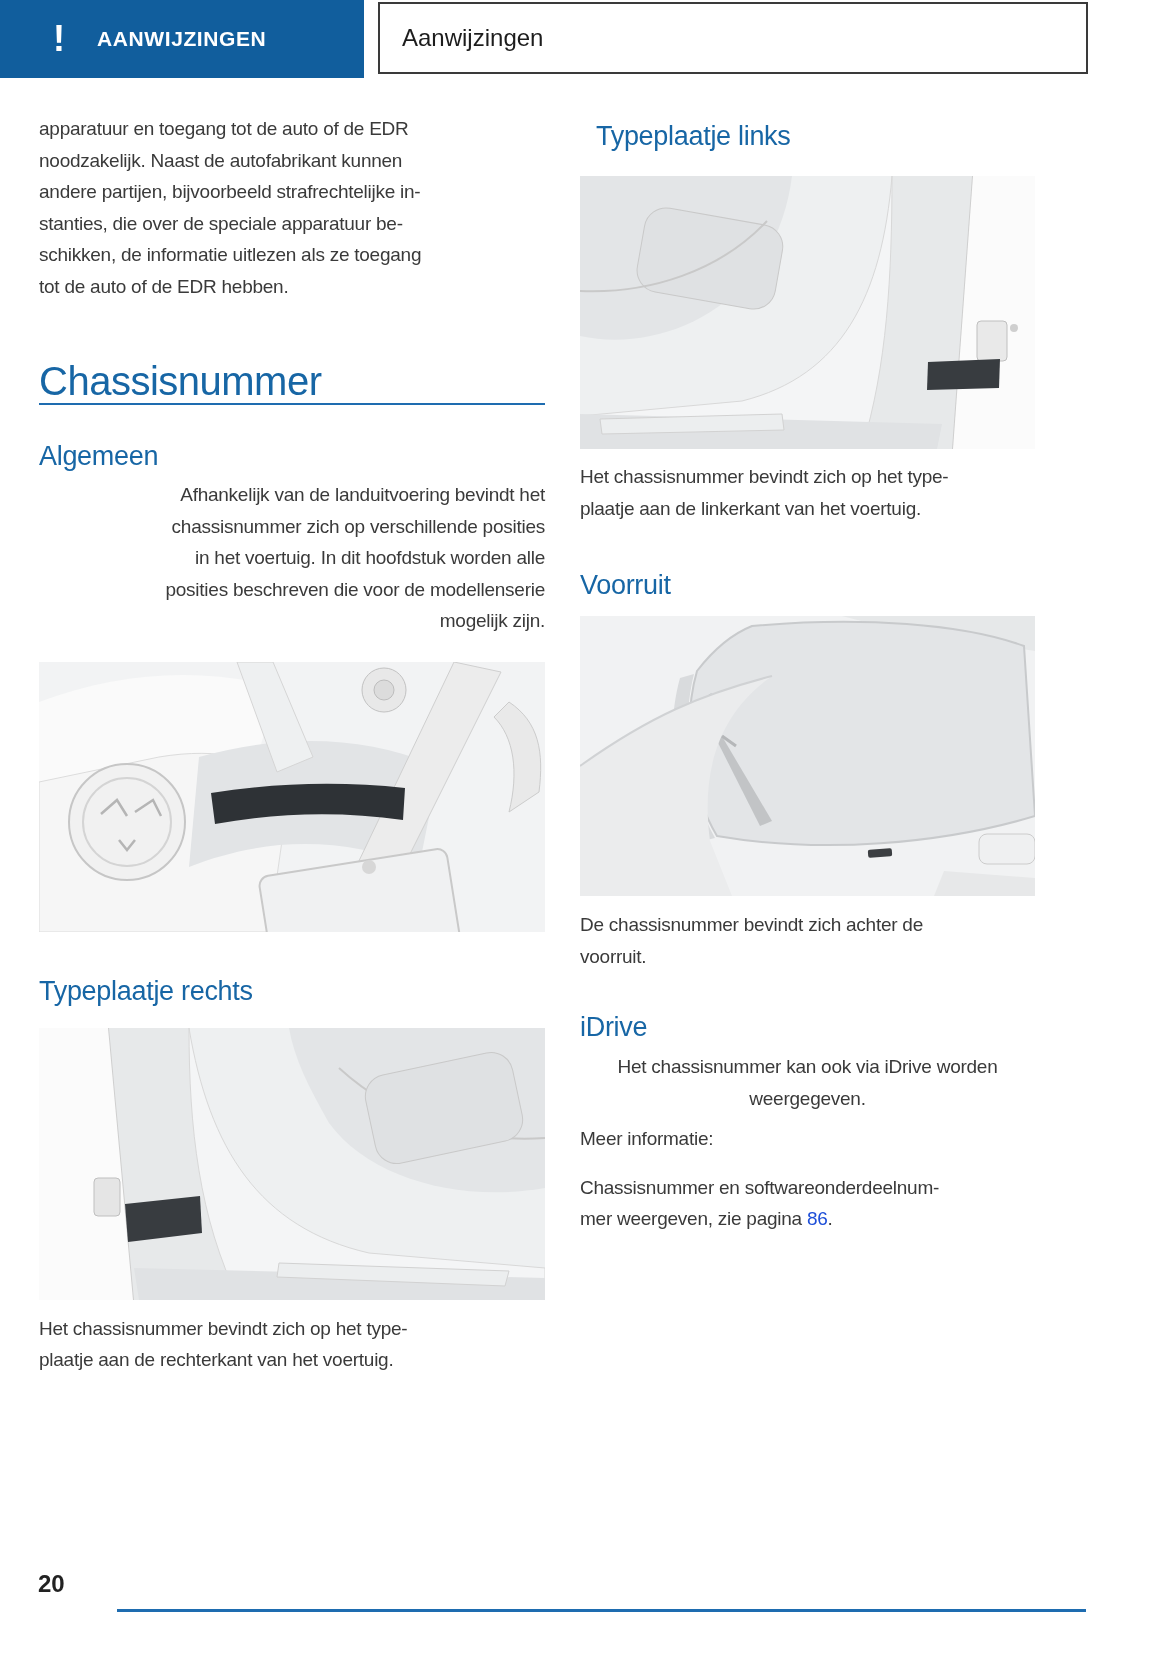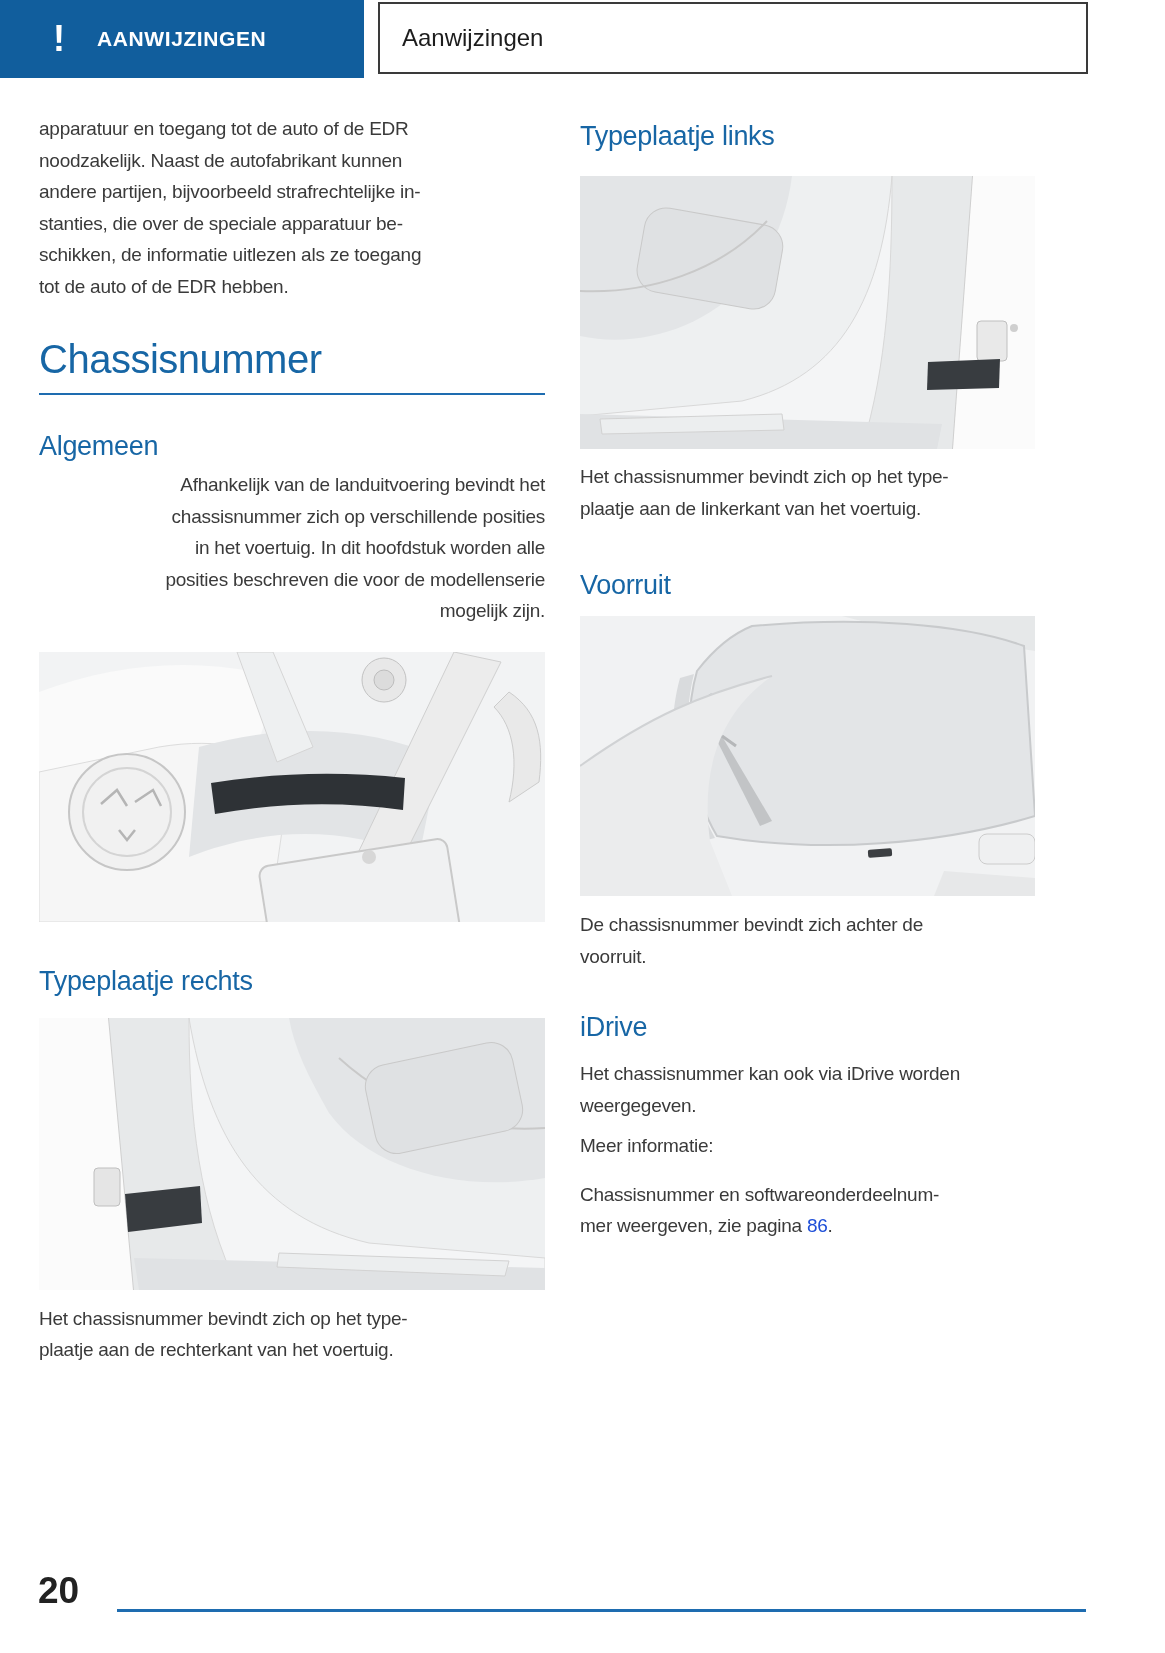--- a/index.html
+++ b/index.html
@@ -17,51 +17,51 @@
   .running-box span { margin-left:22px; font-size:24px; color:#1d1d1d; }
 
   
   .col-left  { position:absolute; left:39px;  top:0; width:506px; }
   .col-right { position:absolute; left:580px; top:0; width:455px; }
 
   .body { font-size:19px; line-height:31.5px; color:#3a3a3a; letter-spacing:-0.25px; }
   .lines { white-space:pre-line; }
 
   h1 { font-size:40px; line-height:44px; font-weight:400; color:#1766a5; letter-spacing:-0.5px;
-       padding-bottom:12px; border-bottom:2px solid #1e6cb0; margin-top:35px; }
+       border-bottom:2px solid #1e6cb0; margin-top:57px; }
   h2 { font-size:27px; line-height:30px; font-weight:400; color:#1766a5; letter-spacing:-0.3px; }
 
   .intro        { margin-top:113px; }
   .h-algemeen   { margin-top:36px; }
   .p-algemeen   { margin-top:8px;text-align:right; }
   .h-motor      { margin-top:24px; }
   .fig-engine   { margin-top:25px; }
   .cap-motor    { margin-top:14px; }
   .h-typeR      { margin-top:44px; }
   .fig-sillR    { margin-top:22px; }
   .cap-typeR    { margin-top:13px; }
 
-  .h-typeL      { margin-top:121px; }
+  .h-typeL      { margin-top:121px;margin-left:16px; }
   .fig-sillL    { margin-top:25px; }
   .cap-typeL    { margin-top:12px; }
   .h-voorruit   { margin-top:46px; }
   .fig-wind     { margin-top:16px; }
   .cap-voorruit { margin-top:13px; }
   .h-idrive     { margin-top:40px; }
-  .p-idrive     { margin-top:16px; }
+  .p-idrive     { margin-top:9px;text-align:center; }
   .p-more       { margin-top:9px; }
   .p-ref        { margin-top:17px; }
 
   figure { display:block; }
   figure svg { display:block; }
 
   .pageref { color:#1d4ed8; text-decoration:none; cursor:pointer; }
 
   
-  .page-number { position:absolute; left:38px; top:1570px; font-size:37px; font-weight:bold; color:#222222; }
+  .page-number { position:absolute; left:38px; top:1570px; font-size:24px; font-weight:bold; color:#222222; }
   .footer-rule { position:absolute; left:117px; top:1609px; width:969px; height:3px; background:#1e6cb0; }
 </style>
 </head>
 <body>
 
 <div class="page">
 
   <div class="chapter-tab">
     <span class="excl">!</span>
     <span class="tab-label">AANWIJZINGEN</span>

